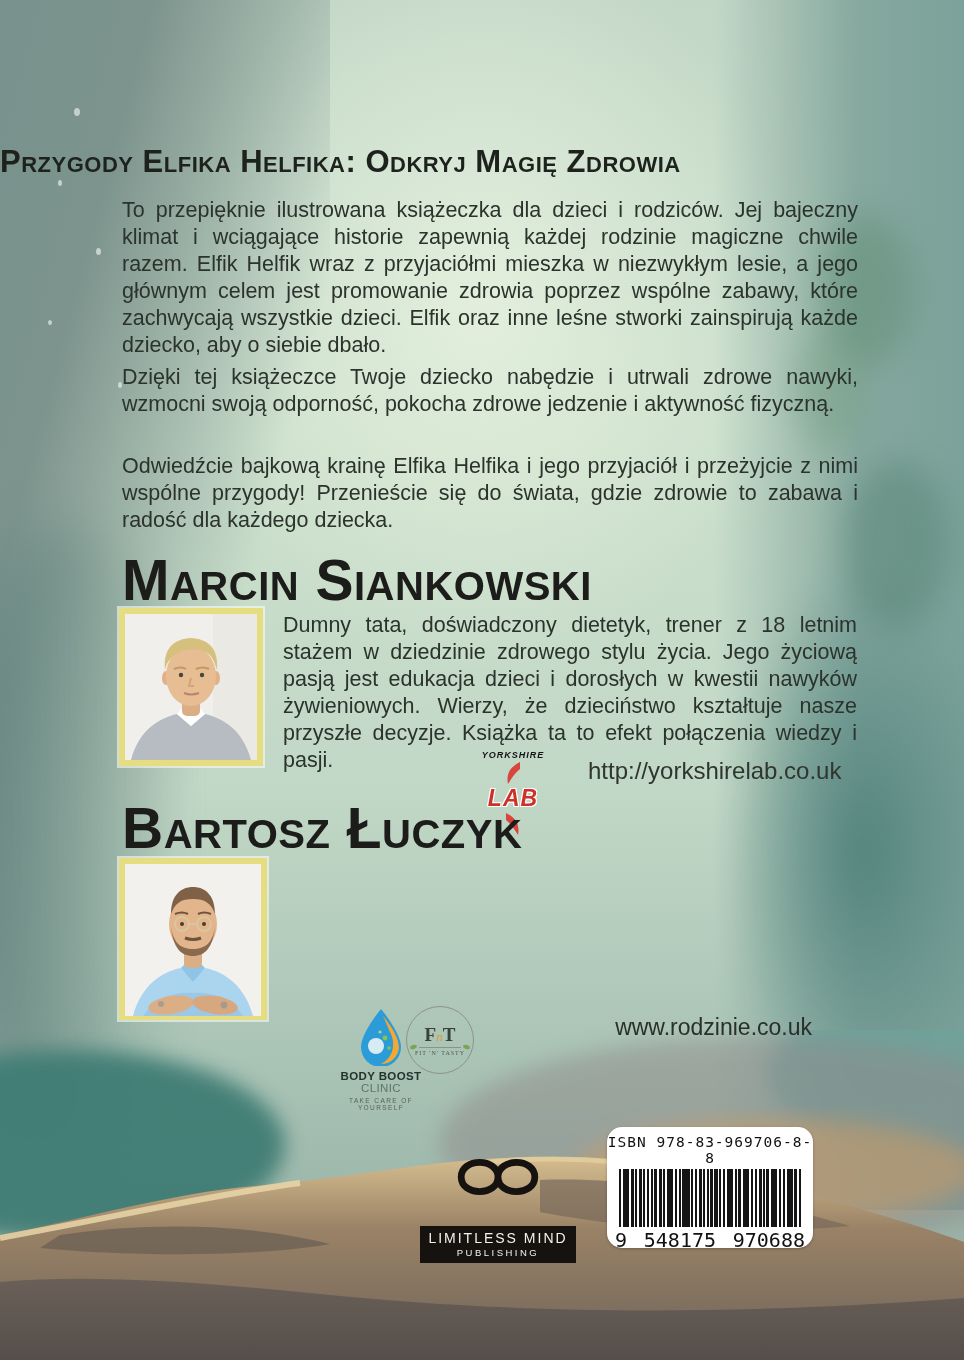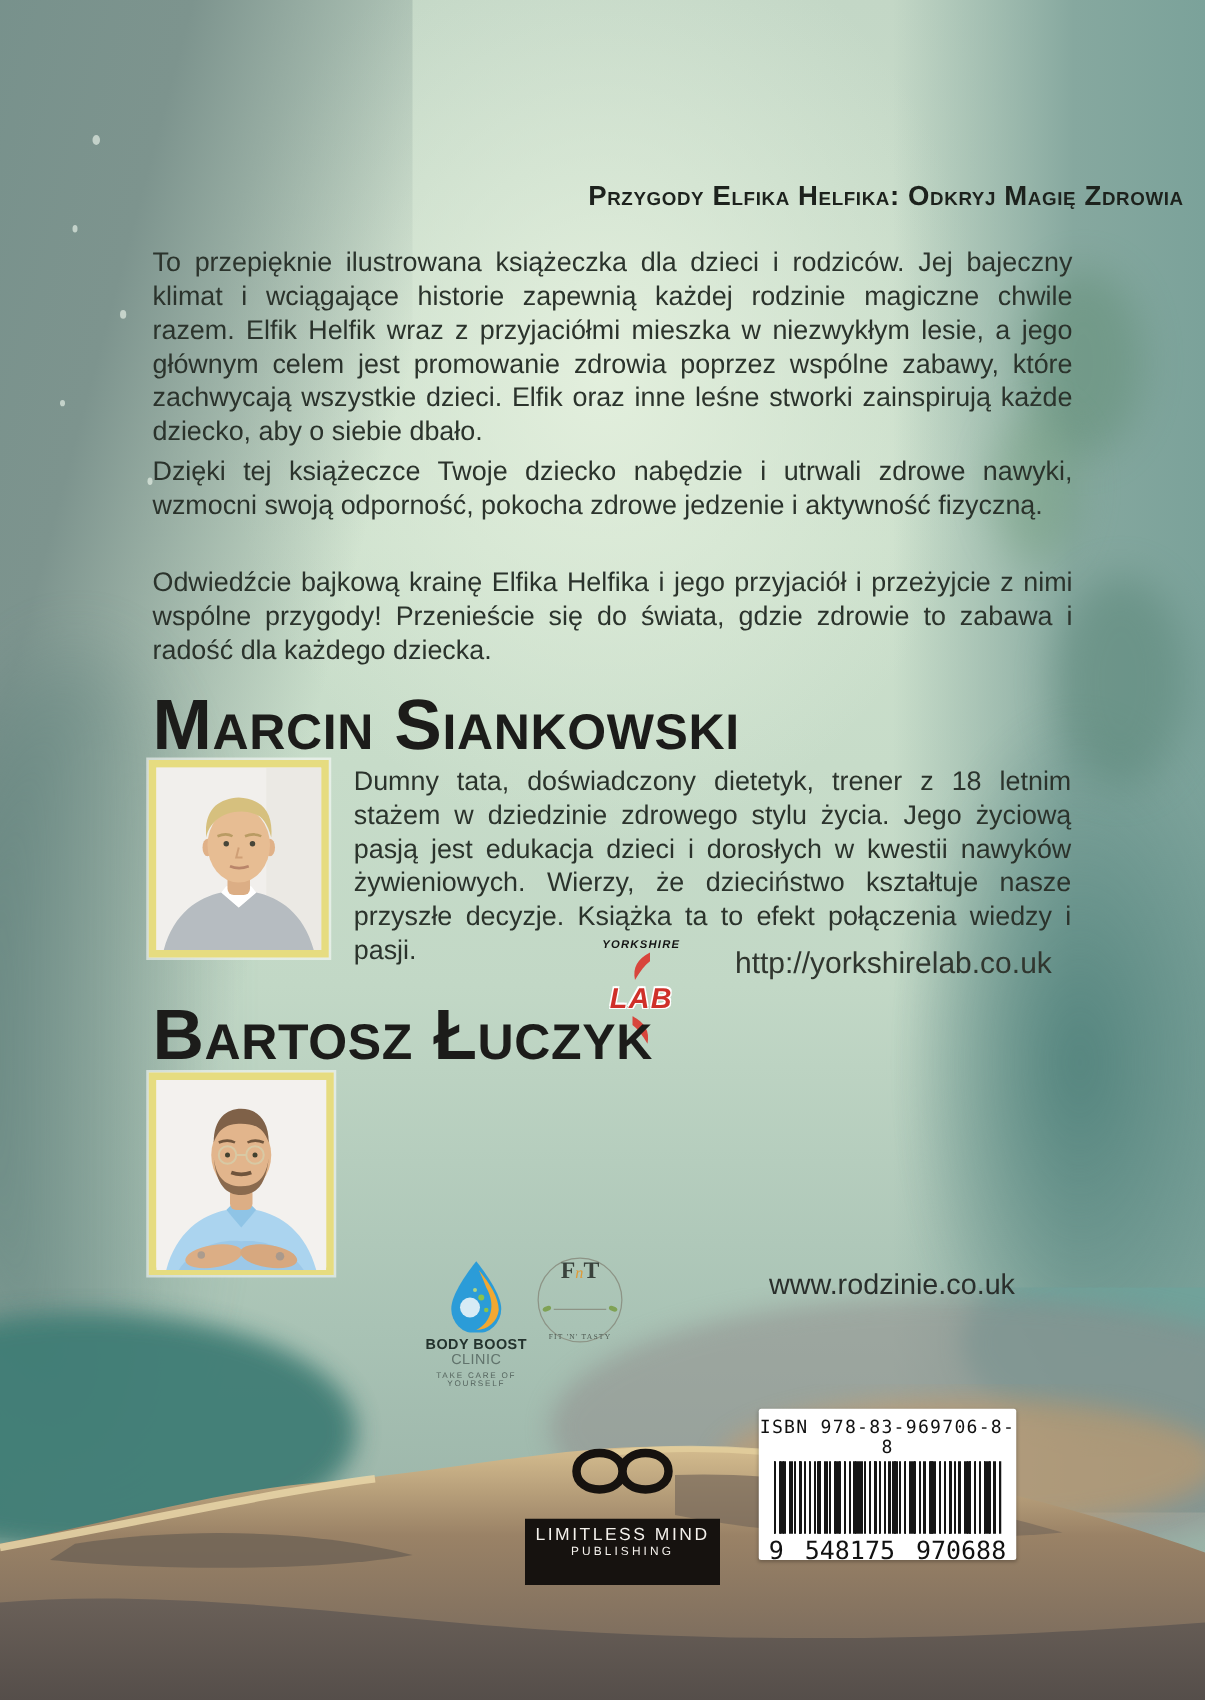--- a/index.html
+++ b/index.html
@@ -19,22 +19,22 @@
   .bg-right{right:0;top:0;width:250px;height:1210px;
     background:linear-gradient(270deg,#7ba29a 0%,#86a89f 42%,rgba(134,168,159,0) 100%);}
   .bg-right-low{right:-40px;top:560px;width:280px;height:580px;border-radius:50%;
     background:radial-gradient(closest-side,#4f817b,rgba(79,129,123,0));filter:blur(14px);opacity:.9;}
   .leaf1{right:50px;top:215px;width:95px;height:150px;border-radius:50%;background:#5d8a70;filter:blur(16px);opacity:.45;}
   .leaf2{right:100px;top:330px;width:70px;height:120px;border-radius:50%;background:#6f9b78;filter:blur(16px);opacity:.38;}
   .leaf3{right:15px;top:460px;width:105px;height:170px;border-radius:50%;background:#4f7d6e;filter:blur(16px);opacity:.42;}
   .speck{position:absolute;border-radius:50%;background:#e9f2ea;opacity:.65;}
   .landscape{left:0;top:1030px;width:964px;height:330px;}
   
-  .title{position:absolute;left:0;right:17px;top:144px;text-align:right;
-    font-variant:small-caps;font-weight:800;font-size:22px;letter-spacing:.5px;color:#1d221d;}
+  .title{position:absolute;left:0;right:0;top:144px;text-align:left;
+    font-variant:small-caps;font-weight:800;font-size:31px;letter-spacing:.5px;color:#1d221d;}
   .para{position:absolute;left:122px;width:736px;text-align:justify;
     font-size:21.5px;line-height:27px;color:#2b332c;}
   .p1{top:197px;} .p2{top:364px;} .p3{top:453px;}
   .author-h{position:absolute;left:122px;font-variant:small-caps;font-weight:800;
     font-size:57px;letter-spacing:.5px;color:#1c1c1a;line-height:1;}
   .h1{top:552px;} .h2{top:800px;}
   .bio{position:absolute;left:283px;width:574px;text-align:justify;
     font-size:21.5px;line-height:27px;color:#2b332c;}
   .bio1{top:612px;} .bio2{top:866px;}
   .photo{position:absolute;border:6px solid #e6dc80;box-shadow:0 0 0 2px rgba(255,255,255,.55), inset 0 0 0 1px #f4eec6;background:#f1efec;}
@@ -46,36 +46,36 @@
   .ylab-row{display:flex;align-items:center;justify-content:center;gap:2px;flex-direction:column;}
   .ylab-top{font-size:9px;font-weight:800;letter-spacing:1px;color:#141414;}
   .ylab-main{font-size:23px;font-weight:900;letter-spacing:1px;color:#cf3029;line-height:.9;
     text-shadow:-1px -1px 0 #fff,1px -1px 0 #fff,-1px 1px 0 #fff,1px 1px 0 #fff;}
   .yurl{position:absolute;left:588px;top:757px;font-size:24px;color:#30362f;}
   
   .bbc{position:absolute;left:327px;top:1008px;width:108px;text-align:center;}
   .bbc-name{font-size:11.5px;letter-spacing:.4px;margin-top:4px;color:#24332e;}
   .bbc-name b{font-weight:800;} .bbc-name span{font-weight:400;color:#61736c;}
   .bbc-tag{font-size:6.5px;letter-spacing:1.4px;color:#55645e;margin-top:3px;}
-  .fnt{position:absolute;left:430px;top:1006px;width:66px;height:66px;border:1.5px solid #8d9486;border-radius:50%;
-    display:flex;flex-direction:column;align-items:center;justify-content:space-between;font-family:"Liberation Serif",serif;}
+  .fnt{position:absolute;left:406px;top:1006px;width:66px;height:66px;border:1.5px solid #8d9486;border-radius:50%;
+    display:flex;flex-direction:column;align-items:center;justify-content:center;font-family:"Liberation Serif",serif;}
   .fnt-letters{line-height:1;color:#39423c;}
   .fnt-letters .f,.fnt-letters .t{font-size:19px;font-weight:700;}
   .fnt-letters .n{font-size:13px;font-style:italic;color:#e09a35;}
   .fnt-line{width:42px;border-top:1px solid #8d9486;margin:3px 0 2px;position:relative;}
   .fnt-line i{position:absolute;top:-2.5px;width:7px;height:4px;border-radius:50%;background:#7fa255;}
   .fnt-line i.l{left:-9px;transform:rotate(-20deg);} .fnt-line i.r{right:-9px;transform:rotate(20deg);}
   .fnt-sub{font-size:6px;letter-spacing:1px;color:#4e5a52;}
   .sites{position:absolute;right:152px;top:1012px;text-align:right;font-size:23px;line-height:31px;color:#2a2f2c;}
   
   .publisher{position:absolute;left:420px;top:1146px;width:156px;text-align:center;}
-  .pub-box{margin-top:2px;background:#16120f;color:#f4f1ec;padding:4px 2px 21px;}
+  .pub-box{margin-top:14px;background:#16120f;color:#f4f1ec;padding:4px 2px 5px;}
   .pub-l1{font-size:14px;letter-spacing:2px;}
   .pub-l2{font-size:9.5px;letter-spacing:2.5px;margin-top:1px;}
-  .barcode{position:absolute;left:607px;top:1127px;width:206px;height:121px;background:#fff;border-radius:2px;
+  .barcode{position:absolute;left:607px;top:1127px;width:206px;height:121px;background:#fff;border-radius:15px;
     box-shadow:0 1px 3px rgba(0,0,0,.25);}
   .isbn-label{font-family:"DejaVu Sans Mono",monospace;font-size:14.5px;letter-spacing:1px;
     text-align:center;padding-top:7px;color:#111;}
   .bars{height:58px;margin:3px 12px 0;background-color:#fff;
     background:
      repeating-linear-gradient(90deg,#151515 0 2px,rgba(0,0,0,0) 2px 4px),
      repeating-linear-gradient(90deg,#151515 0 1px,rgba(0,0,0,0) 1px 7px),
      repeating-linear-gradient(90deg,rgba(0,0,0,0) 0 5px,#151515 5px 8px,rgba(0,0,0,0) 8px 15px);}
   .digits{display:flex;justify-content:space-between;padding:0 8px;margin-top:1px;
     font-family:"DejaVu Sans Mono",monospace;font-size:20px;color:#111;}

